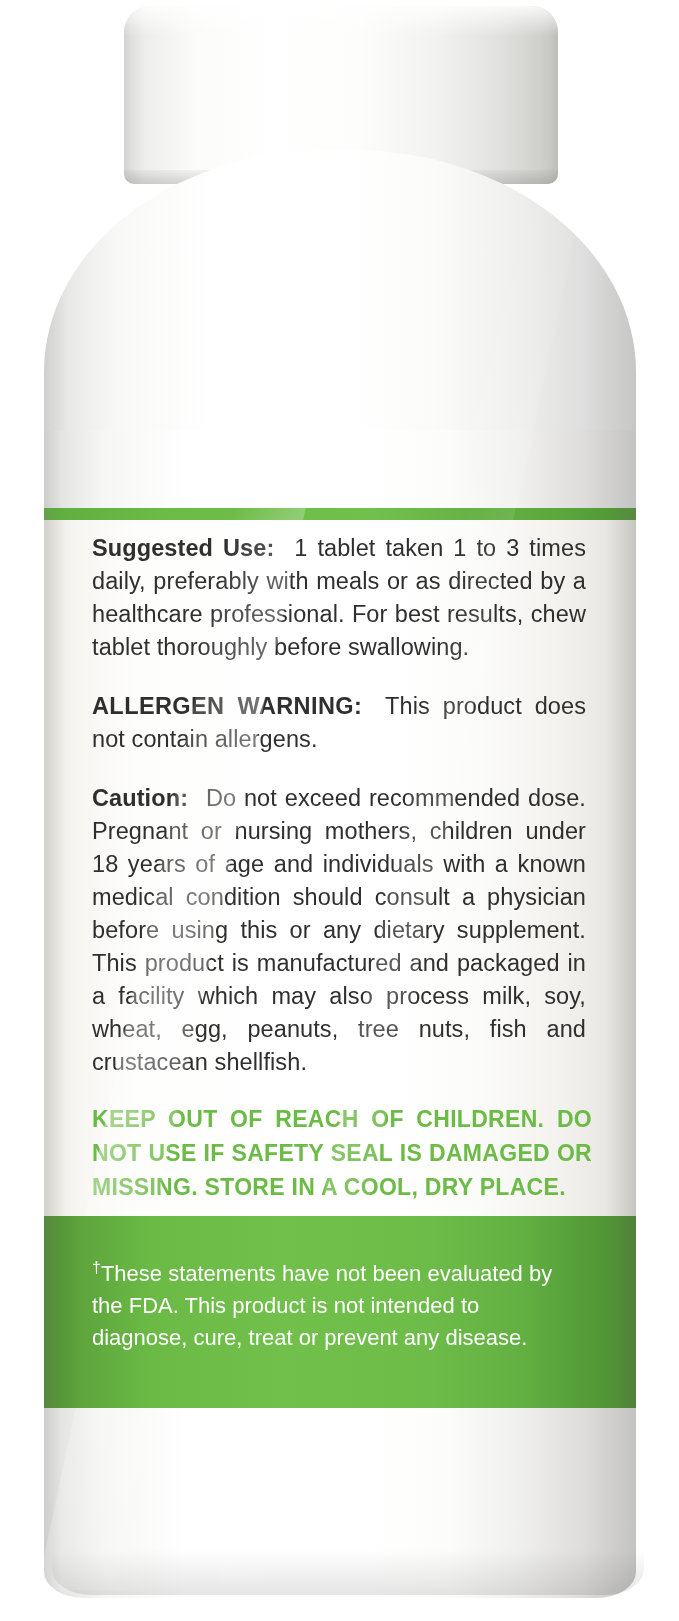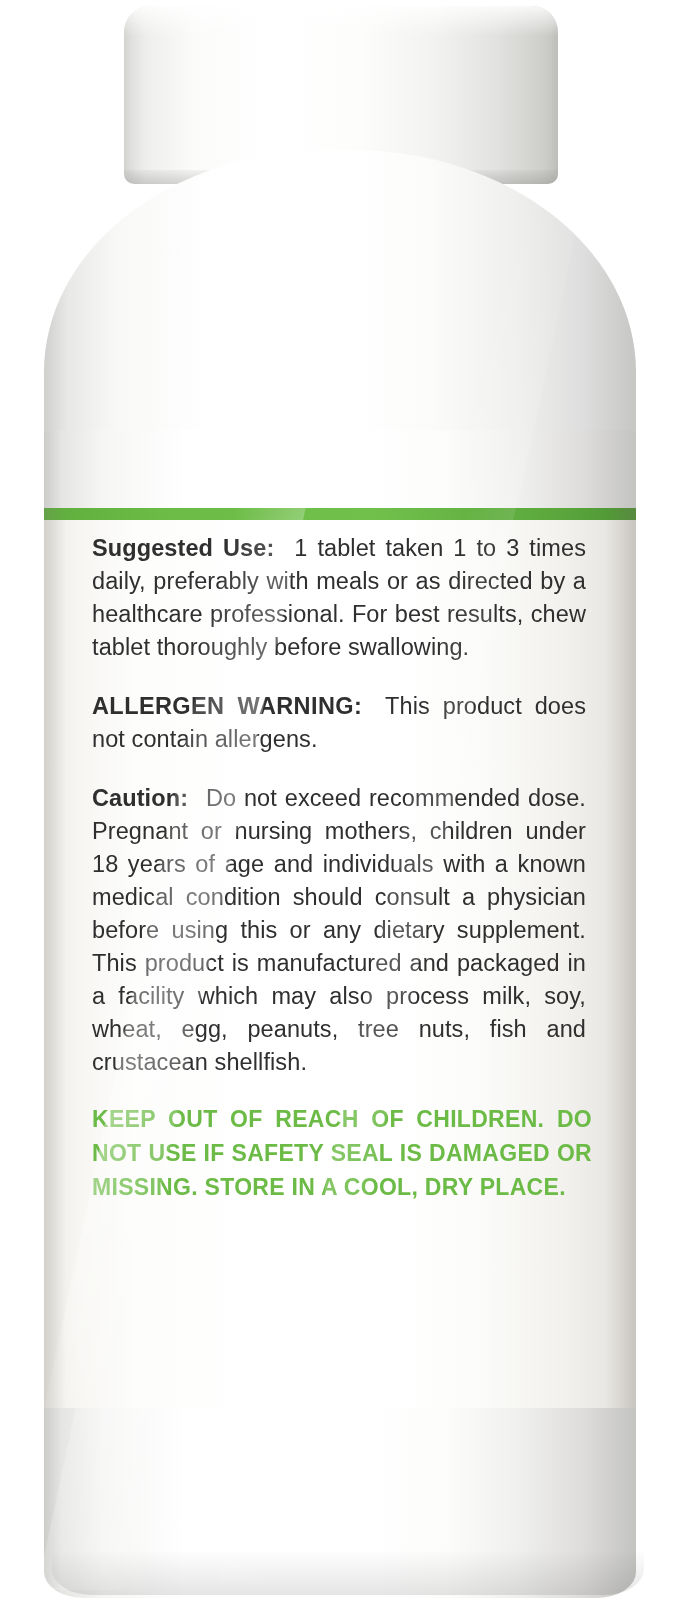--- a/index.html
+++ b/index.html
@@ -282,20 +282,25 @@
           <span class="gap-after-label"></span><span>Do not exceed recommended dose. Pregnant or nursing mothers, children under 18 years of age and individuals with a known medical condition should consult a physician before using this or any dietary supplement. This product is manufactured and packaged in a facility which may also process milk, soy, wheat, egg, peanuts, tree nuts, fish and crustacean shellfish.</span>
         </p>
 
       </div>
 
       <div class="green-warning">KEEP OUT OF REACH OF CHILDREN. DO NOT USE IF SAFETY SEAL IS DAMAGED OR MISSING. STORE IN A COOL, DRY PLACE.</div>
 
       <div class="label-sheen label-sheen-a"></div>
       <div class="label-sheen label-sheen-b"></div>
 
+      <div class="green-band">
+        <div class="green-band-inner">
+          <span class="dagger">†</span><span>These statements have not been evaluated by the FDA. This product is not intended to diagnose, cure, treat or prevent any disease.</span>
+        </div>
+      </div>
 
       <div class="label-edge-left"></div>
       <div class="label-edge-right"></div>
     </div>
 
   </div>
 
 </div>
 
 </body></html>

